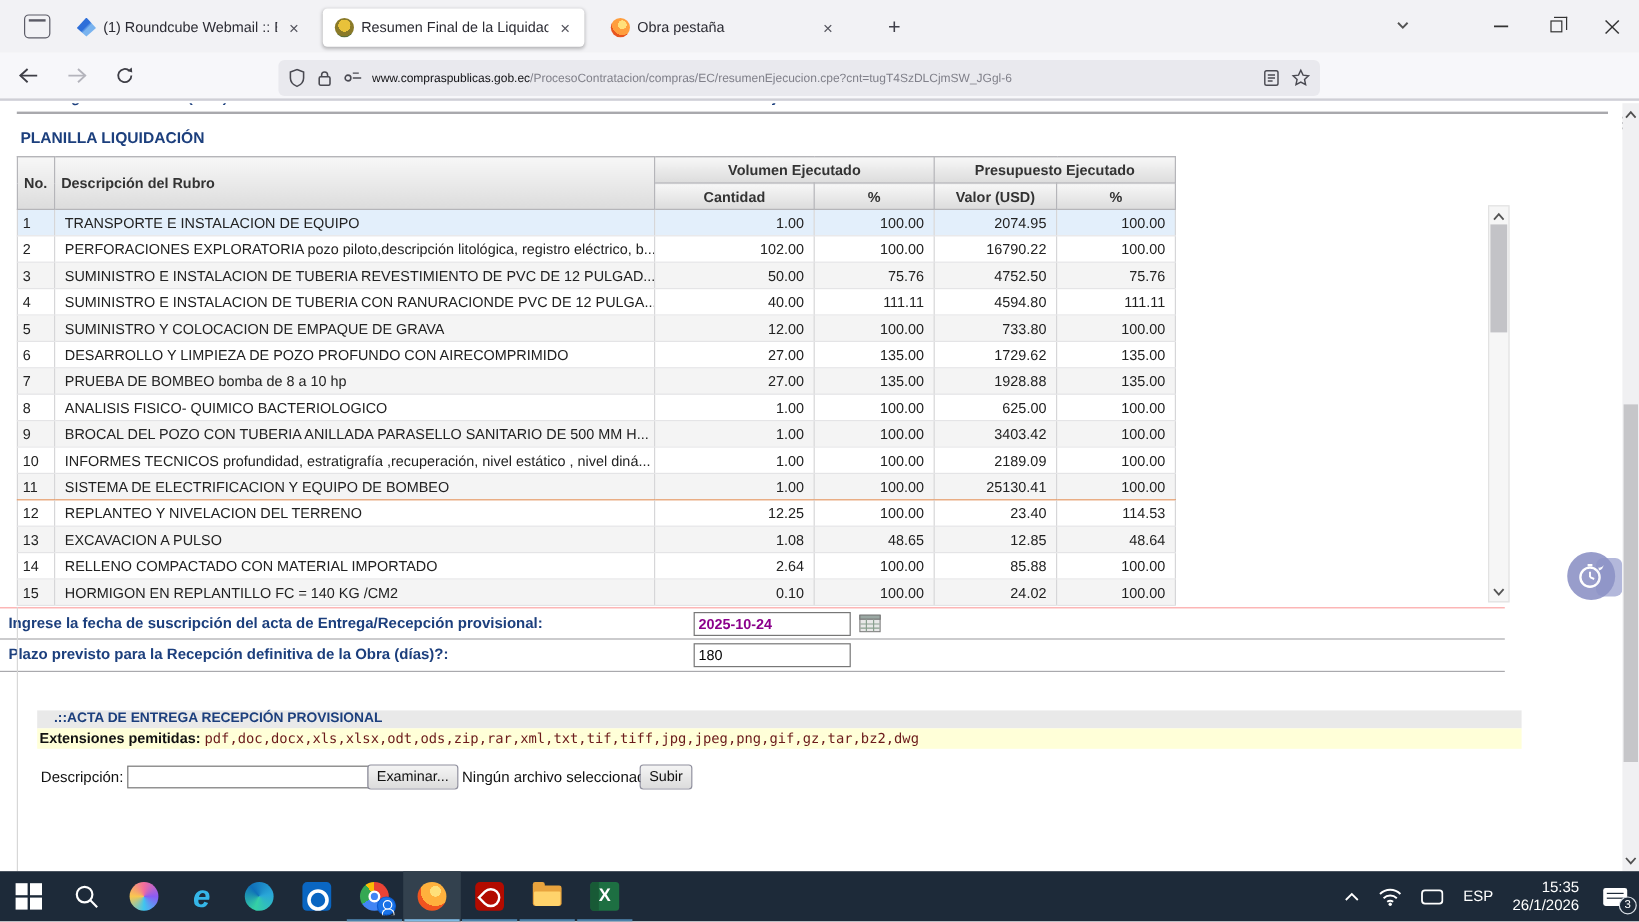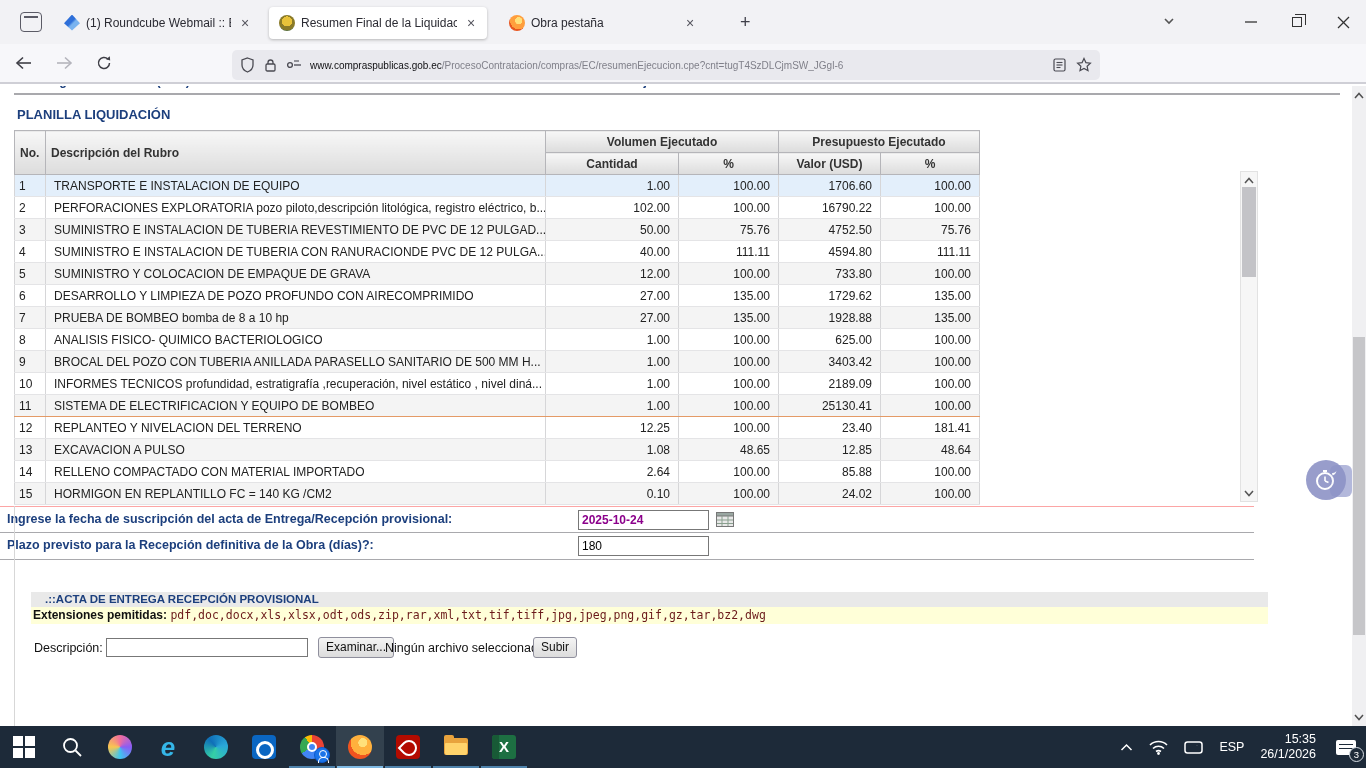--- a/index.html
+++ b/index.html
@@ -71,21 +71,21 @@
 
   .vline-left { position:absolute; left:14px; top:420px; width:1px; height:240px; background:#d7d7d7; }
   .acta-gray { position:absolute; left:31px; top:506px; width:1237px; height:15px; background:#e9e9e9; font-size:11.5px; font-weight:bold; color:#1c3f7d; line-height:15px; padding-left:14px; }
   .acta-yellow { position:absolute; left:31px; top:521px; width:1237px; height:17px; background:#ffffd8; font-size:12px; line-height:17px; padding-left:2px; white-space:nowrap; }
   .acta-yellow .b { font-weight:bold; color:#111; }
   .acta-yellow .mono { font-family:"DejaVu Sans Mono", monospace; font-size:11.5px; color:#6b1a1a; }
   .upload-row { position:absolute; left:0; top:551px; width:1300px; height:24px; }
   .upload-row .dlabel { position:absolute; left:34px; top:4px; font-size:12.5px; color:#111; }
   .desc-input { position:absolute; left:106px; top:1px; width:202px; height:19px; border:1px solid #777; }
   .btn { position:absolute; top:0; height:21px; background:linear-gradient(#f4f4f4,#dcdcdc); border:1px solid #8f8f9d; border-radius:3px; font-size:12px; color:#111; padding:0 7px; line-height:19px; }
-  .btn.examinar { left:318px; }
+  .btn.examinar { left:306px; }
   .btn.subir { left:533px; }
   .nofile { position:absolute; left:385px; top:4px; font-size:12.5px; color:#111; }
 
   .float-widget { position:absolute; left:1306px; top:374px; width:46px; height:42px; }
   .float-tab { position:absolute; left:24px; top:5px; width:22px; height:32px; background:#9aa0cf; opacity:.75; border-radius:6px; }
   .float-circle { position:absolute; left:0; top:0; width:40px; height:40px; border-radius:50%; background:#8d93c6; opacity:.9; display:flex; align-items:center; justify-content:center; }
 
   .main-scroll { position:absolute; left:1352px; top:86px; width:14px; height:640px; background:#f0f0f2; }
   .main-scroll .thumb { position:absolute; left:1px; top:251px; width:12px; height:298px; background:#c6c6c9; }
 
@@ -272,21 +272,21 @@
           <th>Valor (USD)</th>
           <th>%</th>
         </tr>
       </thead>
       <tbody>
           <tr class="row-first">
             <td>1</td>
             <td>TRANSPORTE E INSTALACION DE EQUIPO</td>
             <td class="num">1.00</td>
             <td class="num">100.00</td>
-            <td class="num">1706.60</td>
+            <td class="num">2074.95</td>
             <td class="num">100.00</td>
           </tr>
           <tr>
             <td>2</td>
             <td>PERFORACIONES EXPLORATORIA pozo piloto,descripción litológica, registro eléctrico, b...</td>
             <td class="num">102.00</td>
             <td class="num">100.00</td>
             <td class="num">16790.22</td>
             <td class="num">100.00</td>
           </tr>
@@ -361,21 +361,21 @@
             <td class="num">100.00</td>
             <td class="num">25130.41</td>
             <td class="num">100.00</td>
           </tr>
           <tr>
             <td>12</td>
             <td>REPLANTEO Y NIVELACION DEL TERRENO</td>
             <td class="num">12.25</td>
             <td class="num">100.00</td>
             <td class="num">23.40</td>
-            <td class="num">181.41</td>
+            <td class="num">114.53</td>
           </tr>
           <tr class="row-odd">
             <td>13</td>
             <td>EXCAVACION A PULSO</td>
             <td class="num">1.08</td>
             <td class="num">48.65</td>
             <td class="num">12.85</td>
             <td class="num">48.64</td>
           </tr>
           <tr>

